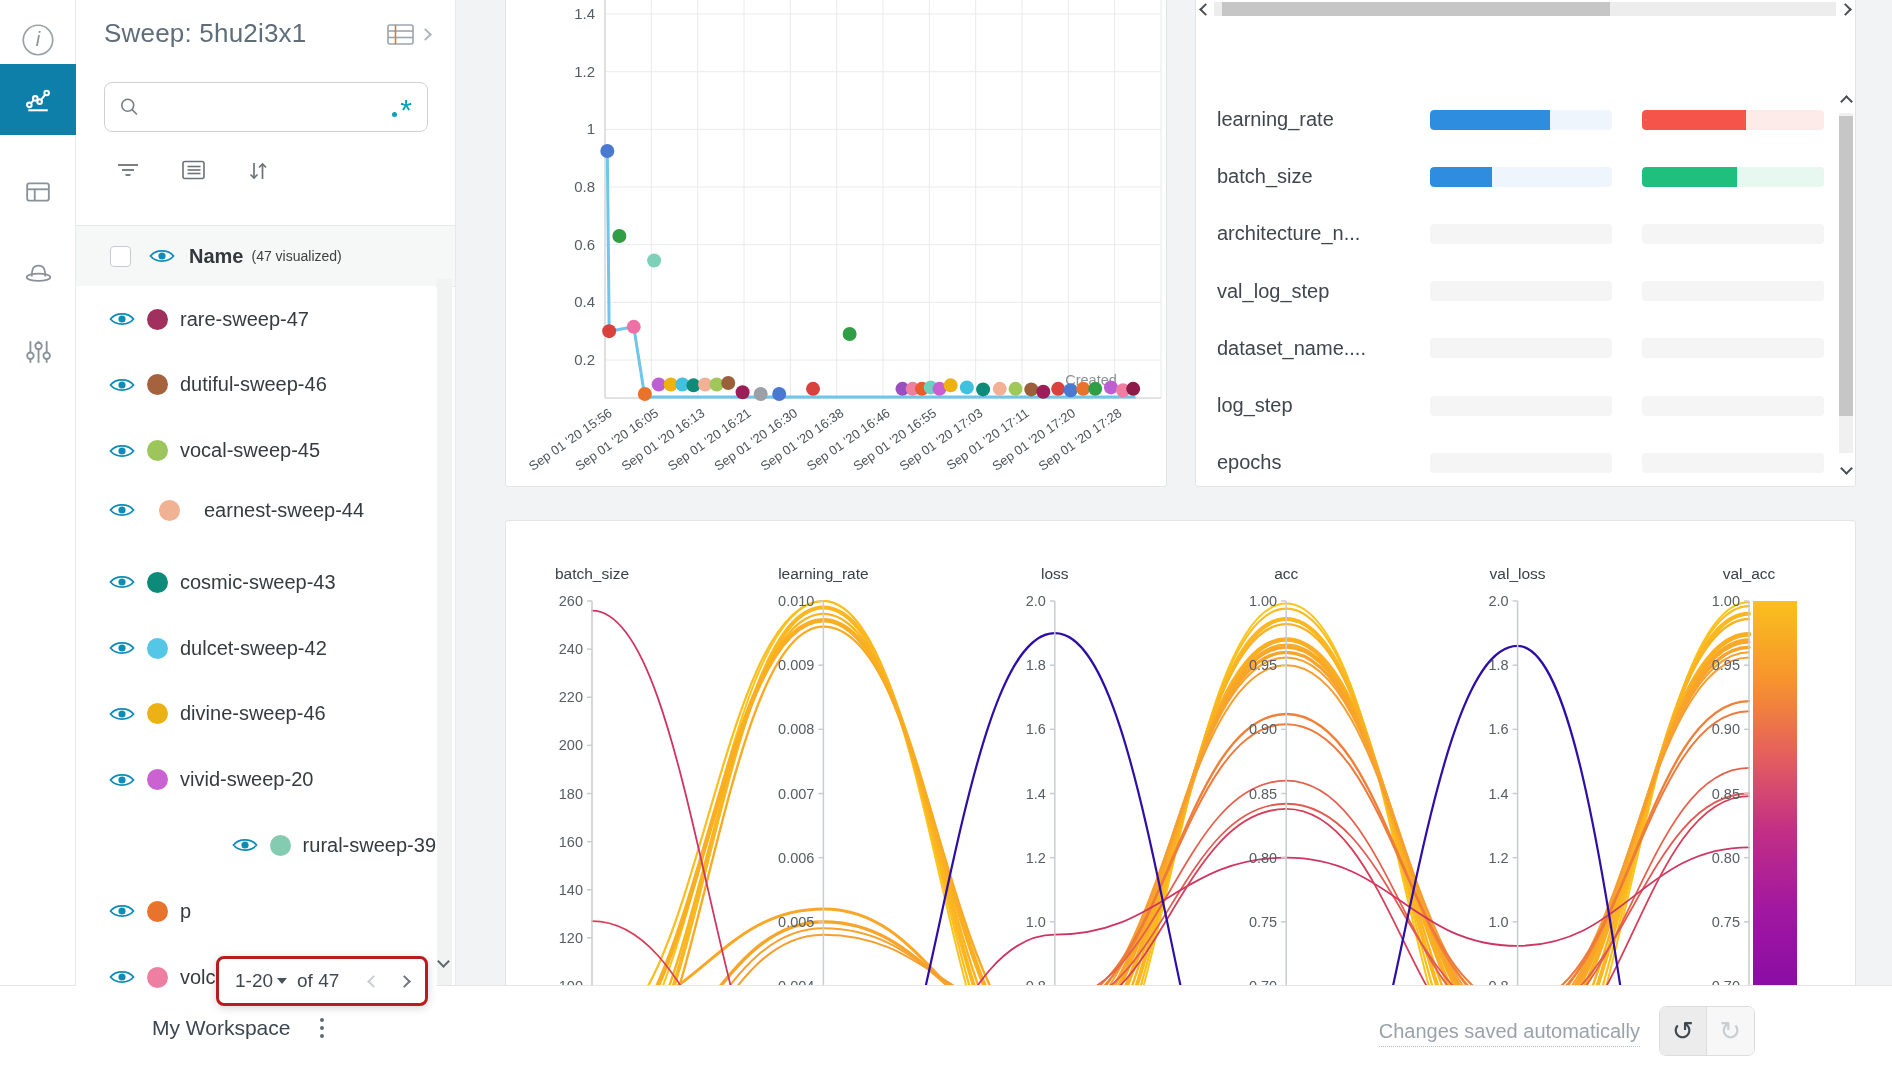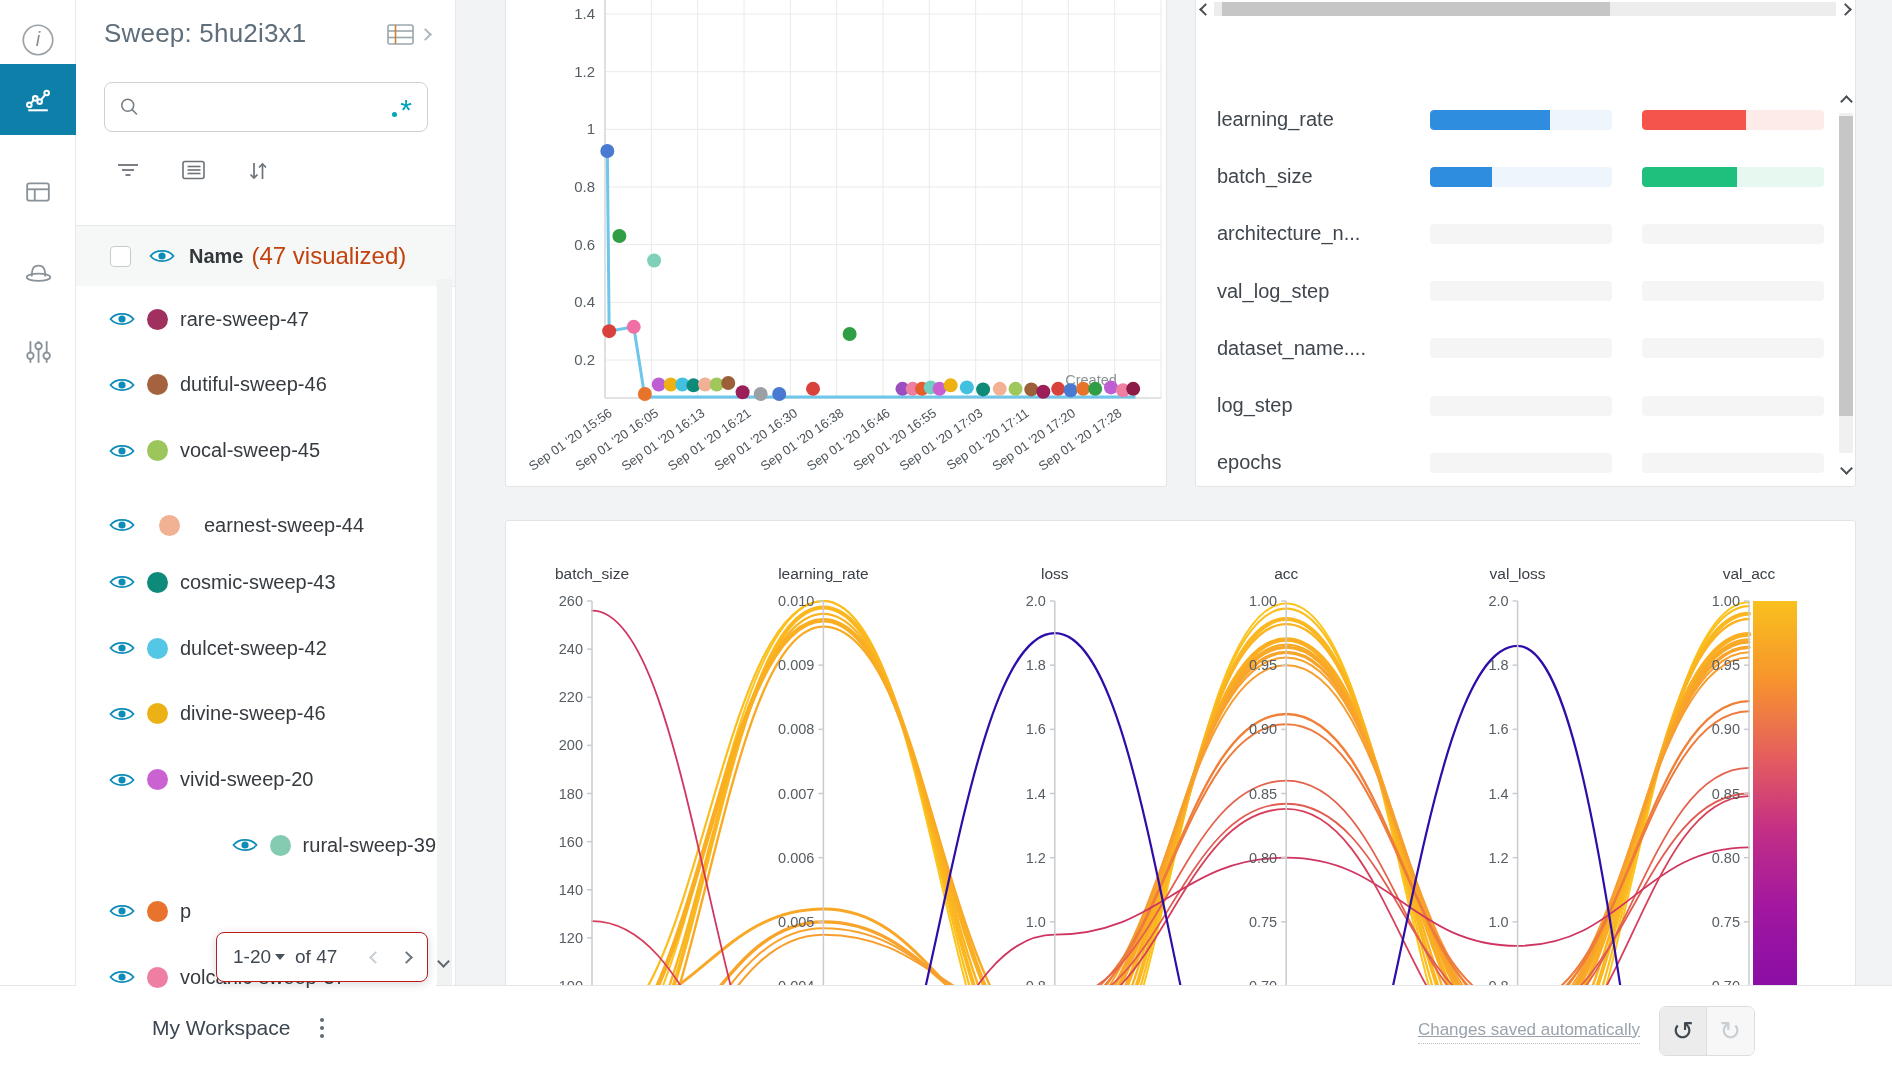--- a/index.html
+++ b/index.html
@@ -17,30 +17,30 @@
   #search-box { position:absolute; left:28px; top:82px; width:324px; height:50px; border:1px solid #cdd1d4; border-radius:8px; display:flex; align-items:center; padding:0 14px; gap:10px; background:#fff; }
   #search-box input { flex:1; border:none; outline:none; font-size:18px; color:#333; background:transparent; }
   .regex { color:#00A3B8; font-size:24px; line-height:10px; cursor:pointer; position:relative; width:24px; height:24px; }
   .regex .dot { position:absolute; left:0; bottom:2px; width:5px; height:5px; border-radius:50%; background:#00A3B8; }
   .regex .star { position:absolute; right:1px; top:10px; font-size:30px; color:#00A3B8; }
   .tools { position:absolute; top:158px; display:flex; align-items:center; }
   
   #list-header { position:absolute; left:0; top:225px; width:379px; height:62px; background:#f6f7f7; border-top:1px solid #e6e8ea; border-bottom:1px solid #e6e8ea; display:flex; align-items:center; }
   .checkbox { width:21px; height:21px; border:1.5px solid #c7cbcf; border-radius:4px; background:#fff; cursor:pointer; }
   #name-label { font-size:20px; font-weight:700; color:#33383d; margin-left:14px; }
-  #visualized-label { font-size:24px; color:#c2410c; margin-left:8px; }
+  #visualized-label { font-size:14px; color:#404040; margin-left:8px; }
   
   .run-row { position:absolute; left:0; width:360px; height:66px; display:flex; align-items:center; cursor:pointer; background:#fff; }
   .run-dot { width:21px; height:21px; border-radius:50%; margin-left:12px; flex:none; }
   .run-label { font-size:20px; color:#363B40; margin-left:12px; white-space:nowrap; overflow:hidden; }
   .eye { flex:none; margin-left:33px; cursor:pointer; }
   #runs-scroll-strip { position:absolute; left:361px; top:279px; width:15px; height:706px; background:#f1f2f2; }
   #runs-scroll-chevron { position:absolute; left:2px; top:678px; }
   
-  #pagination { position:absolute; left:140px; top:932px; width:212px; height:50px; background:#fff; border:1px solid #b91c1c; border-radius:8px; box-shadow:0 2px 10px rgba(0,0,0,.16); display:flex; align-items:center; padding:0 16px; z-index:8; }
+  #pagination { position:absolute; left:140px; top:956px; width:212px; height:50px; background:#fff; border:3px solid #b91c1c; border-radius:8px; box-shadow:0 2px 10px rgba(0,0,0,.16); display:flex; align-items:center; padding:0 16px; z-index:8; }
   #pagination .pg-text { font-size:19px; color:#3f4850; }
   .caret-down { width:0; height:0; border-left:5px solid transparent; border-right:5px solid transparent; border-top:6px solid #4a525a; display:inline-block; margin:0 10px 0 4px; }
   .chev { display:inline-block; width:9px; height:9px; border-right:2px solid #6f787f; border-bottom:2px solid #6f787f; }
   .chev.right { transform:rotate(-45deg); }
   .chev.left  { transform:rotate(135deg); }
   .chev.up    { transform:rotate(-135deg); }
   .chev.down  { transform:rotate(45deg); }
   .chev.disabled { border-color:#c9ced3; }
   
   .panel { position:absolute; background:#fff; border:1px solid #e2e4e6; border-radius:3px; }
@@ -58,21 +58,21 @@
   .bar-track { position:absolute; height:20px; width:182px; border-radius:4px; overflow:hidden; }
   .bar-fill { height:100%; border-radius:4px 0 0 4px; }
   #vscroll { position:absolute; left:643px; top:112px; width:14px; height:380px; }
   #vscroll .track { position:absolute; left:0; top:20px; width:14px; height:340px; background:#f0f0f1; }
   #vscroll .thumb { position:absolute; left:0; top:23px; width:14px; height:300px; background:#c6c6c6; cursor:grab; }
   
   #footer { left:0; top:985px; width:1892px; height:86px; background:#fff; border-top:1px solid #e4e6e8; z-index:3; }
   #workspace-label { position:absolute; left:152px; top:30px; font-size:21px; color:#3A4651; }
   #workspace-kebab { position:absolute; left:314px; top:30px; display:flex; flex-direction:column; gap:4px; cursor:pointer; padding:2px 6px; }
   #workspace-kebab i { width:4px; height:4px; border-radius:50%; background:#5f6a72; }
-  #save-status { position:absolute; right:252px; top:34px; font-size:17px; color:#9aa3ab; border-bottom:1px dotted #b7bec4; padding-bottom:3px;text-decoration:underline; }
+  #save-status { position:absolute; right:252px; top:34px; font-size:20px; color:#9aa3ab; border-bottom:1px dotted #b7bec4; padding-bottom:3px; }
   #undo-redo { position:absolute; right:137px; top:20px; display:flex; border:1px solid #dcdddf; border-radius:7px; overflow:hidden; }
   #undo-redo .ur-btn { width:47px; height:48px; display:flex; align-items:center; justify-content:center; font-size:26px; cursor:pointer; }
   #undo-btn { background:#ececec; color:#3f4850; border-right:1px solid #dcdddf; }
   #redo-btn { background:#f7f7f8; color:#c9ced3; }
   svg text { font-family:"Liberation Sans","DejaVu Sans",sans-serif; }
 </style>
 </head>
 <body>
 
 <nav id="rail" class="abs">
@@ -209,21 +209,21 @@
         <span class="run-label">dutiful-sweep-46</span>
       </div>
       <div class="run-row" style="top: 417.6px;">
         <svg width="26" height="18" viewBox="0 0 26 18" class="eye">
           <path d="M1.5 9 C 7 2.2, 19 2.2, 24.5 9 C 19 15.8, 7 15.8, 1.5 9 Z" fill="#fff" stroke="#0E8CB8" stroke-width="1.8"></path>
           <circle cx="13" cy="9" r="3.6" fill="#0E8CB8"></circle>
         </svg>
         <span class="run-dot" style="background: rgb(156, 197, 92);"></span>
         <span class="run-label">vocal-sweep-45</span>
       </div>
-      <div class="run-row" style="top: 492px; gap: 12px;">
+      <div class="run-row" style="top: 477px; gap: 12px;">
         <svg width="26" height="18" viewBox="0 0 26 18" class="eye">
           <path d="M1.5 9 C 7 2.2, 19 2.2, 24.5 9 C 19 15.8, 7 15.8, 1.5 9 Z" fill="#fff" stroke="#0E8CB8" stroke-width="1.8"></path>
           <circle cx="13" cy="9" r="3.6" fill="#0E8CB8"></circle>
         </svg>
         <span class="run-dot" style="background: rgb(240, 178, 147);"></span>
         <span class="run-label">earnest-sweep-44</span>
       </div>
       <div class="run-row" style="top: 549.2px;">
         <svg width="26" height="18" viewBox="0 0 26 18" class="eye">
           <path d="M1.5 9 C 7 2.2, 19 2.2, 24.5 9 C 19 15.8, 7 15.8, 1.5 9 Z" fill="#fff" stroke="#0E8CB8" stroke-width="1.8"></path>

